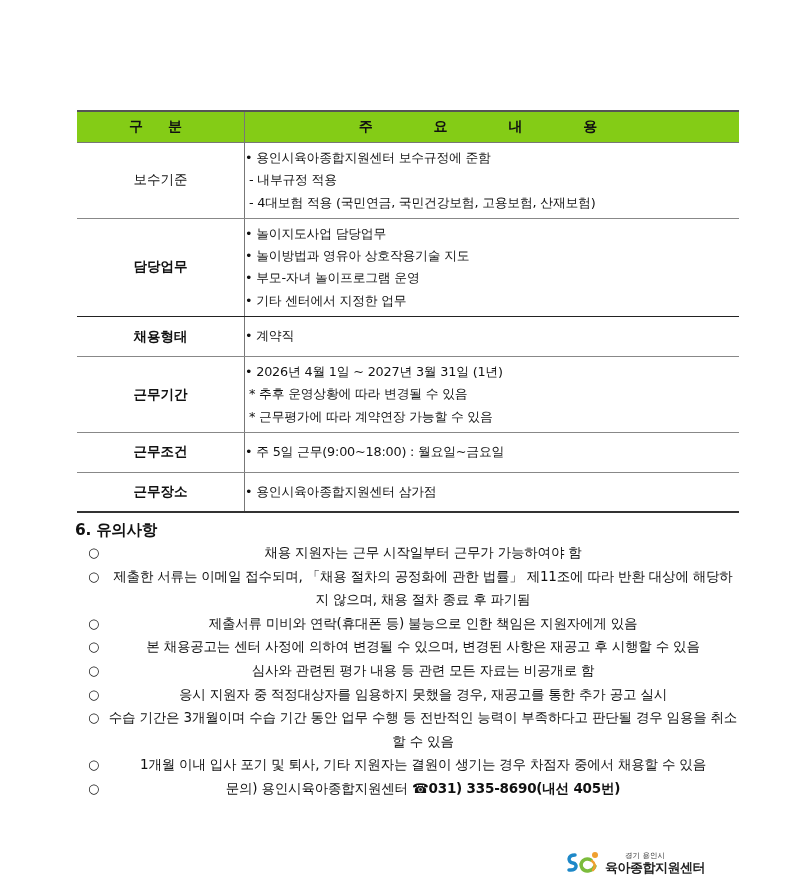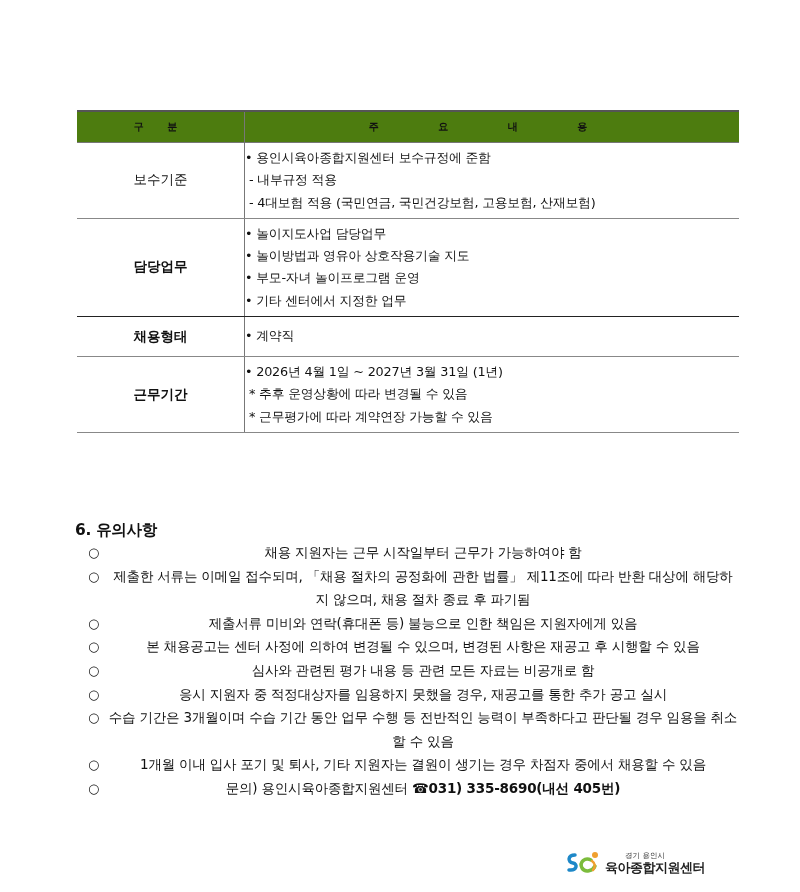--- a/index.html
+++ b/index.html
@@ -1,21 +1,21 @@
 <!DOCTYPE html>
 <html><head>
   <meta charset="utf-8">
   <style>
     html, body { margin:0; padding:0; background:#ffffff; }
     body { width:800px; height:892px; position:relative; overflow:hidden;
            font-family:"DejaVu Sans", "Liberation Sans", sans-serif; color:#111; }
     .page { position:absolute; left:0; top:0; width:800px; height:892px; }
     .sec-title { position:absolute; left:75px; font-size:15.5px; font-weight:bold; letter-spacing:-0.3px; }
     table.cond { position:absolute; left:77px; top:110px; width:662px; border-collapse:collapse; font-size:13px; }
-    table.cond th { background:#4d7c0f; height:28px; font-weight:bold; font-size:10px;
+    table.cond th { background:#84cc16; height:28px; font-weight:bold; font-size:14px;
                     border-top:2px solid #555; border-bottom:1px solid #777; }
     table.cond th.c1 { width:165px; border-right:1px solid #777; letter-spacing:10px; }
     table.cond th.c2 { letter-spacing:28px; }
     table.cond td { border-bottom:1px solid #888; vertical-align:middle; }
     table.cond td.k { text-align:center; border-right:1px solid #777; font-weight:normal; font-size:13.5px; }
     table.cond td.v { padding:4px 0 4px 0; line-height:22.3px; font-size:12.8px; letter-spacing:-0.2px; }
     table.cond tr.last td { border-bottom:2px solid #333; }
     table.cond tr.dark td { border-bottom:1.5px solid #222; }
     .line { white-space:nowrap; }
     .notes { position:absolute; left:88px; top:541px; width:650px; font-size:13.5px; line-height:23.6px; letter-spacing:-0.2px; }
@@ -67,20 +67,32 @@
         </td>
       </tr>
       <tr style="height:73px;">
         <td class="k" style="font-weight:bold">근무기간</td>
         <td class="v">
           <div class="line">• 2026년 4월 1일 ~ 2027년 3월 31일 (1년)</div>
           <div class="line" style="padding-left:4px"> * 추후 운영상황에 따라 변경될 수 있음</div>
           <div class="line" style="padding-left:4px"> * 근무평가에 따라 계약연장 가능할 수 있음</div>
         </td>
       </tr>
+      <tr style="height:40px;">
+        <td class="k" style="font-weight:bold">근무조건</td>
+        <td class="v">
+          <div class="line">• 주 5일 근무(9:00~18:00) : 월요일~금요일</div>
+        </td>
+      </tr>
+      <tr class="last" style="height:40px;">
+        <td class="k" style="font-weight:bold">근무장소</td>
+        <td class="v">
+          <div class="line">• 용인시육아종합지원센터 삼가점</div>
+        </td>
+      </tr>
     </tbody>
   </table>
 
   <div class="sec-title" style="top:520px;">6. 유의사항</div>
 
   <div class="notes">
     <div class="note">
         <span class="mark">○</span>
         <span class="txt">채용 지원자는 근무 시작일부터 근무가 가능하여야 함</span>
       </div>

